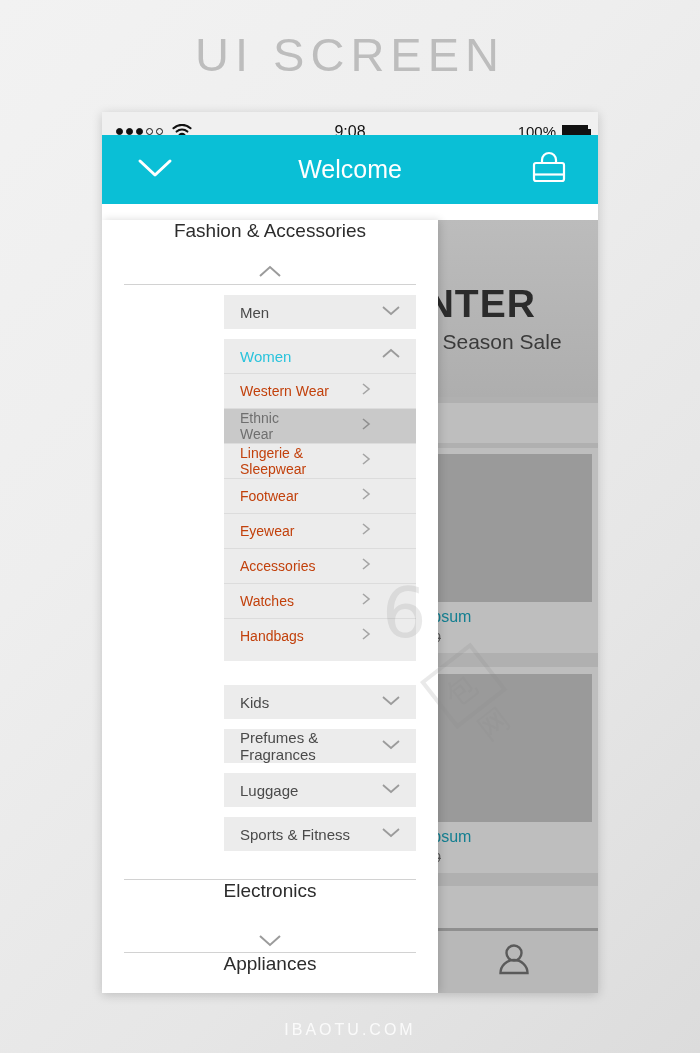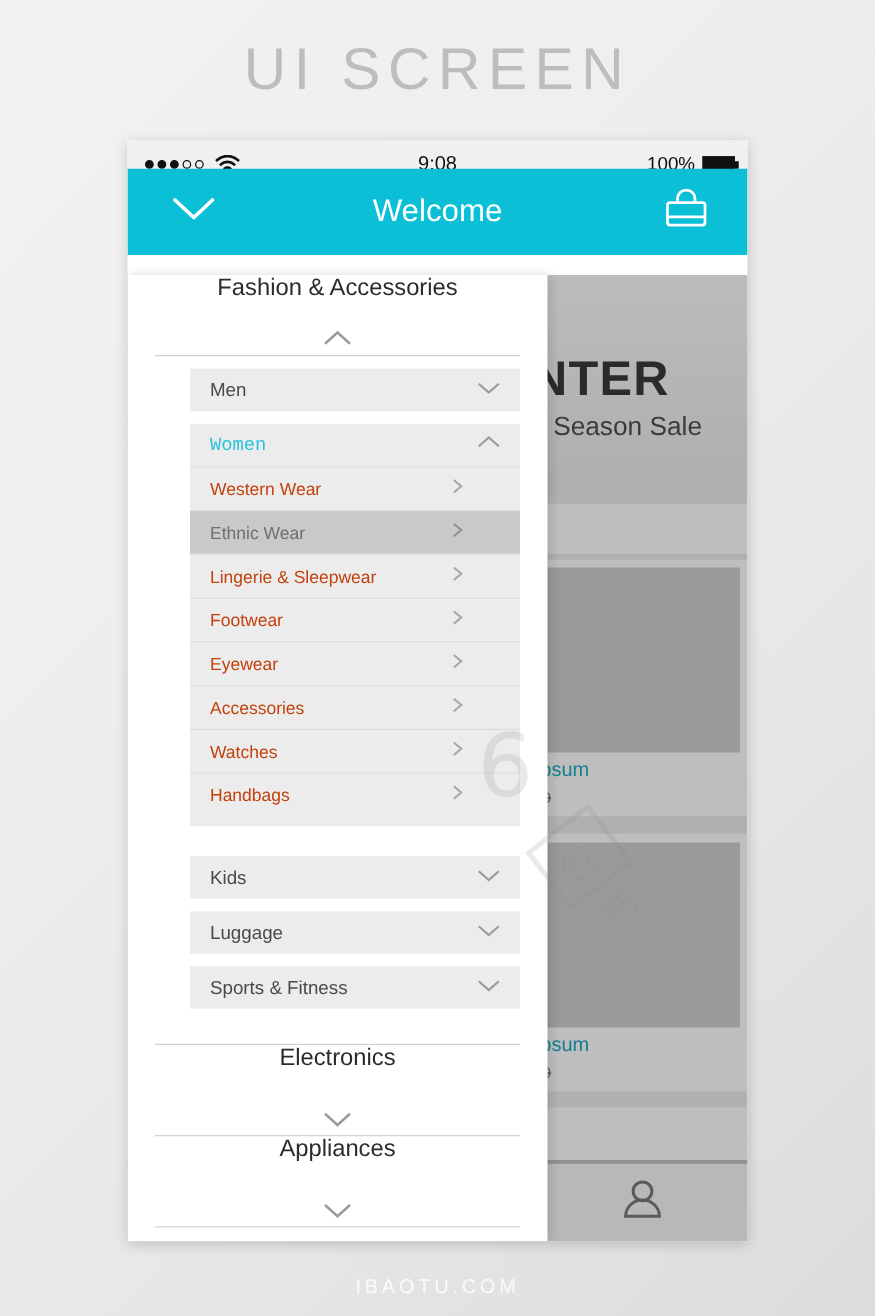--- a/index.html
+++ b/index.html
@@ -252,38 +252,37 @@
     cursor: pointer;
     flex-direction: column;
   }
   .cat-label {
     font-size: 19px;
     color: #2c2c2c;
     font-weight: 400;
   }
 
   
-  .sub-wrap { padding: 10px 22px 0 50px; }
+  .sub-wrap { padding: 10px 22px 0 110px; margin-left: 12px; }
   .sub-item {
     background: #ececec;
     height: 34px;
     margin-bottom: 10px;
     display: flex;
     align-items: center;
     justify-content: space-between;
     padding: 0 14px 0 16px;
     cursor: pointer;
   }
   .sub-label {
     font-size: 15px;
     color: #4a4a4a;
   }
   .sub-item.open {
     margin-bottom: 0;
-    font-family: Liberation Mono, monospace;
   }
   .sub-item.open .sub-label {
     color: #29c3dc;
   }
   .sub-panel {
     background: #ececec;
     margin-bottom: 10px;
     padding: 0 0 8px 0;
   }
   .leaf {
@@ -495,20 +494,28 @@
 
         <div class="sub-item">
           <span class="sub-label">Kids</span>
           <span>
             <svg width="22" height="14" viewBox="0 0 22 14">
                 <polyline points="3,4 11,11 19,4" fill="none" stroke="#9b9b9b" stroke-width="1.8"></polyline>
               </svg>
           </span>
         </div>
 
+        <div class="sub-item">
+          <span class="sub-label">Prefumes &amp; Fragrances</span>
+          <span>
+            <svg width="22" height="14" viewBox="0 0 22 14">
+                <polyline points="3,4 11,11 19,4" fill="none" stroke="#9b9b9b" stroke-width="1.8"></polyline>
+              </svg>
+          </span>
+        </div>
 
         <div class="sub-item">
           <span class="sub-label">Luggage</span>
           <span>
             <svg width="22" height="14" viewBox="0 0 22 14">
                 <polyline points="3,4 11,11 19,4" fill="none" stroke="#9b9b9b" stroke-width="1.8"></polyline>
               </svg>
           </span>
         </div>
 

